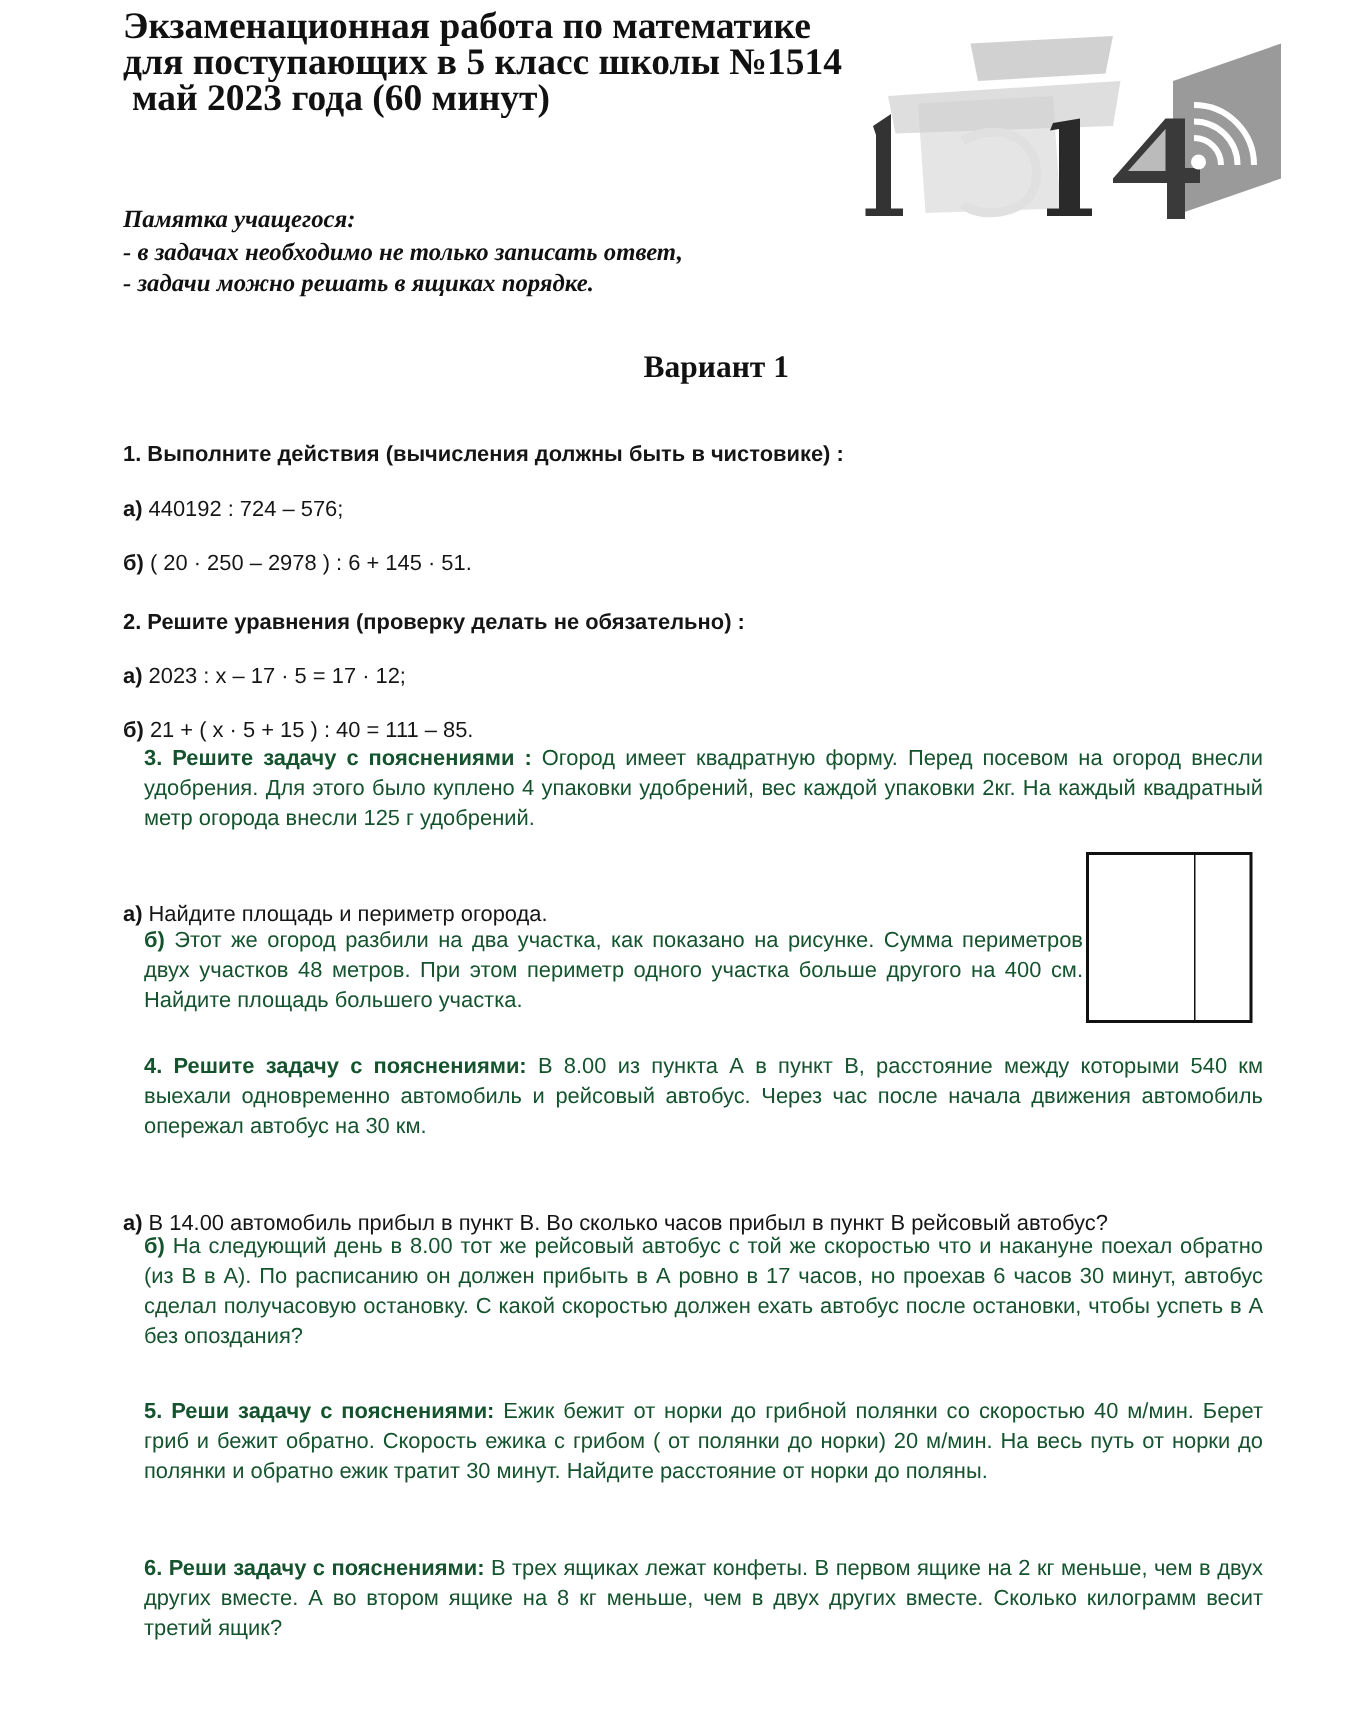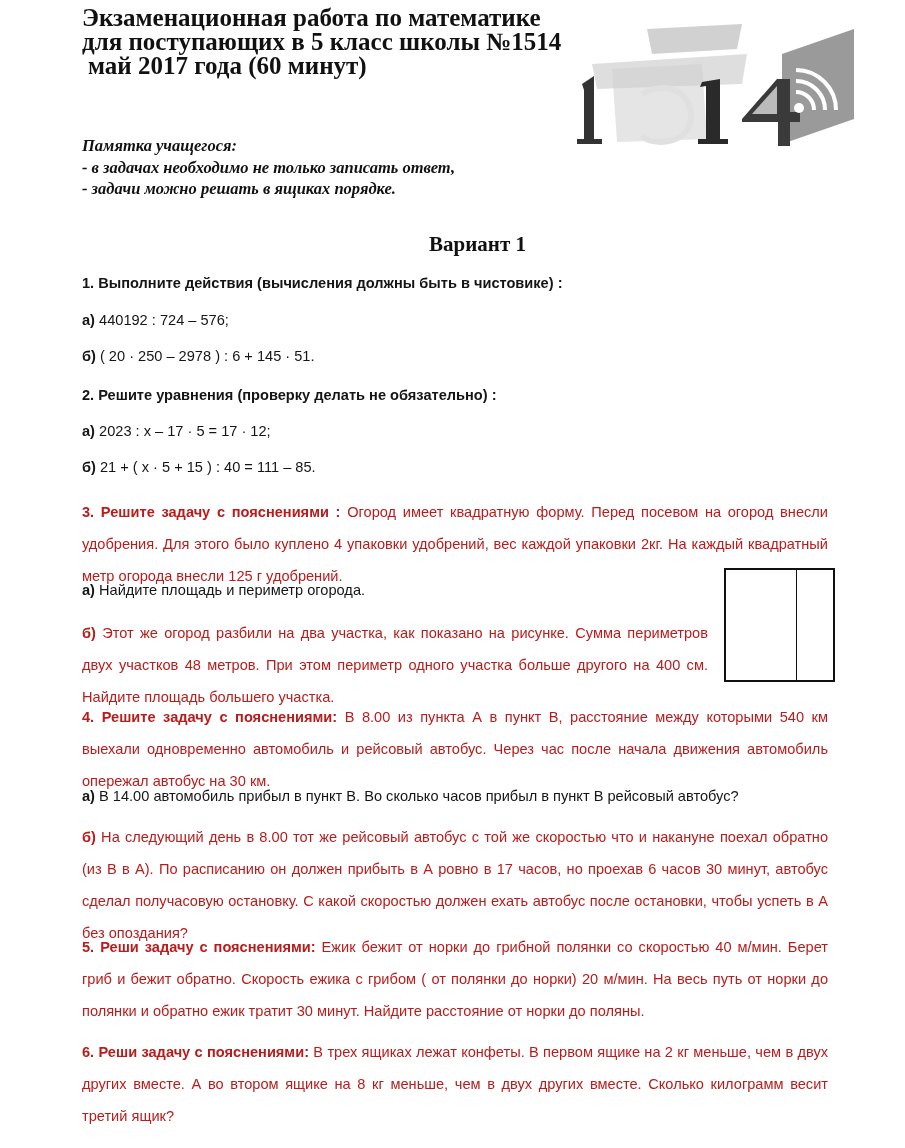--- a/index.html
+++ b/index.html
@@ -21,43 +21,43 @@
     font-weight: bold; font-style: italic; font-size: 16.5px; line-height: 21.5px; color: #111; margin-top: 37px;
   }
   .memo div { white-space: nowrap; }
   .logo { position: absolute; left: 572px; top: 24px; width: 290px; height: 130px; }
   .variant {
     position: absolute; left: 0; width: 905px; top: 232px; text-align: center;
     font-family: "Liberation Serif", "DejaVu Serif", serif;
     font-weight: bold; font-size: 21px; padding-left: 50px; box-sizing: border-box;
   }
   .line {
-    position: absolute; left: 82px; font-size: 14.6px; color: #151515; white-space: nowrap;
+    position: absolute; left: 82px; font-size: 14.6px; color: #151515; white-space: nowrap; margin-top: 20px;
   }
   .b { font-weight: bold; }
   .para {
-    position: absolute; left: 82px; width: 746px; font-size: 14.6px; line-height: 32px;
-    text-align: justify; color: #b91c1c;
+    position: absolute; left: 96px; width: 746px; font-size: 14.6px; line-height: 20px;
+    text-align: justify; color: #14532d;
   }
   .para.narrow { width: 626px; }
   .figure {
     position: absolute; left: 724px; top: 568px; width: 111px; height: 114px;
     border: 2px solid #111; box-sizing: border-box;
   }
   .figure .divider {
     position: absolute; left: 70px; top: 0; bottom: 0; width: 0; border-left: 1.5px solid #111;
   }
 </style>
 </head>
 <body>
 
 <div class="header">
   <div>Экзаменационная работа по математике</div>
   <div>для поступающих в 5 класс школы №1514</div>
-  <div class="l3">май 2017 года (60 минут)</div>
+  <div class="l3">май 2023 года (60 минут)</div>
 </div>
 
 <div class="memo">
   <div>Памятка учащегося:</div>
   <div>- в задачах необходимо не только записать ответ,</div>
   <div>- задачи можно решать в ящиках порядке.</div>
 </div>
 
 <div class="logo">
   <svg width="290" height="130" viewBox="0 0 290 130">

